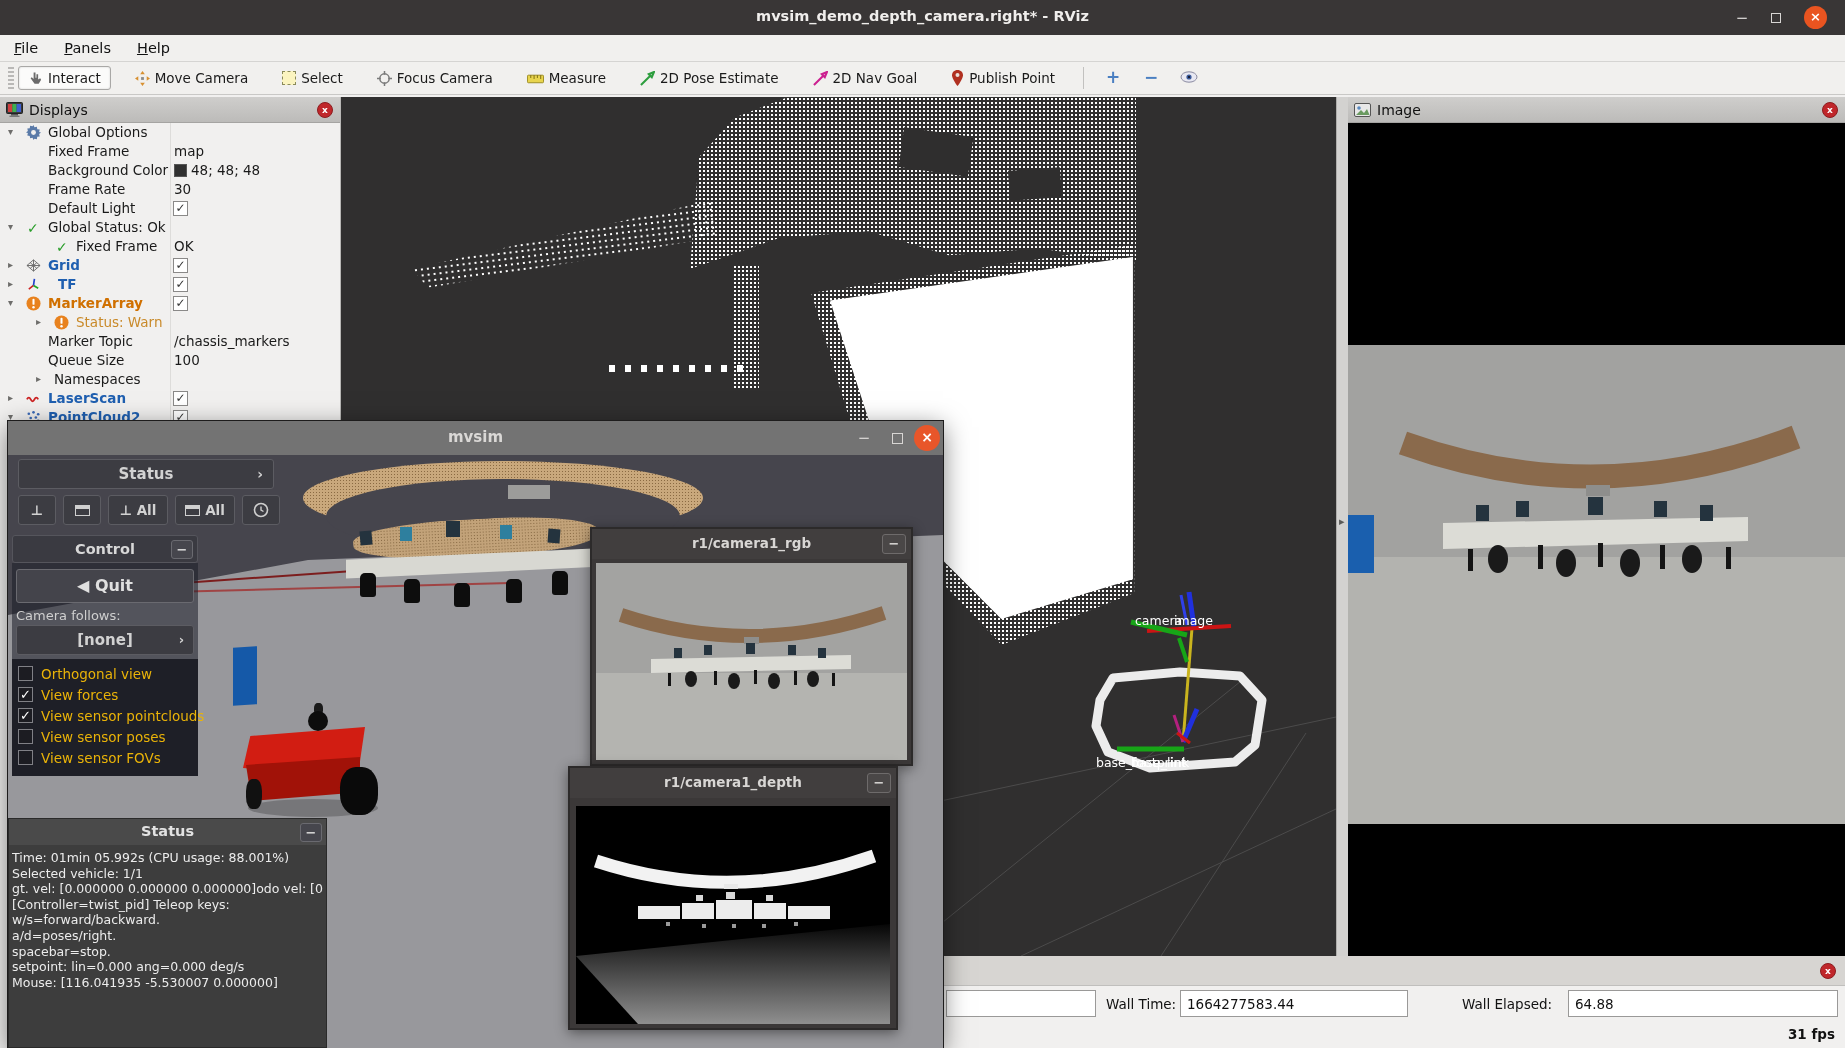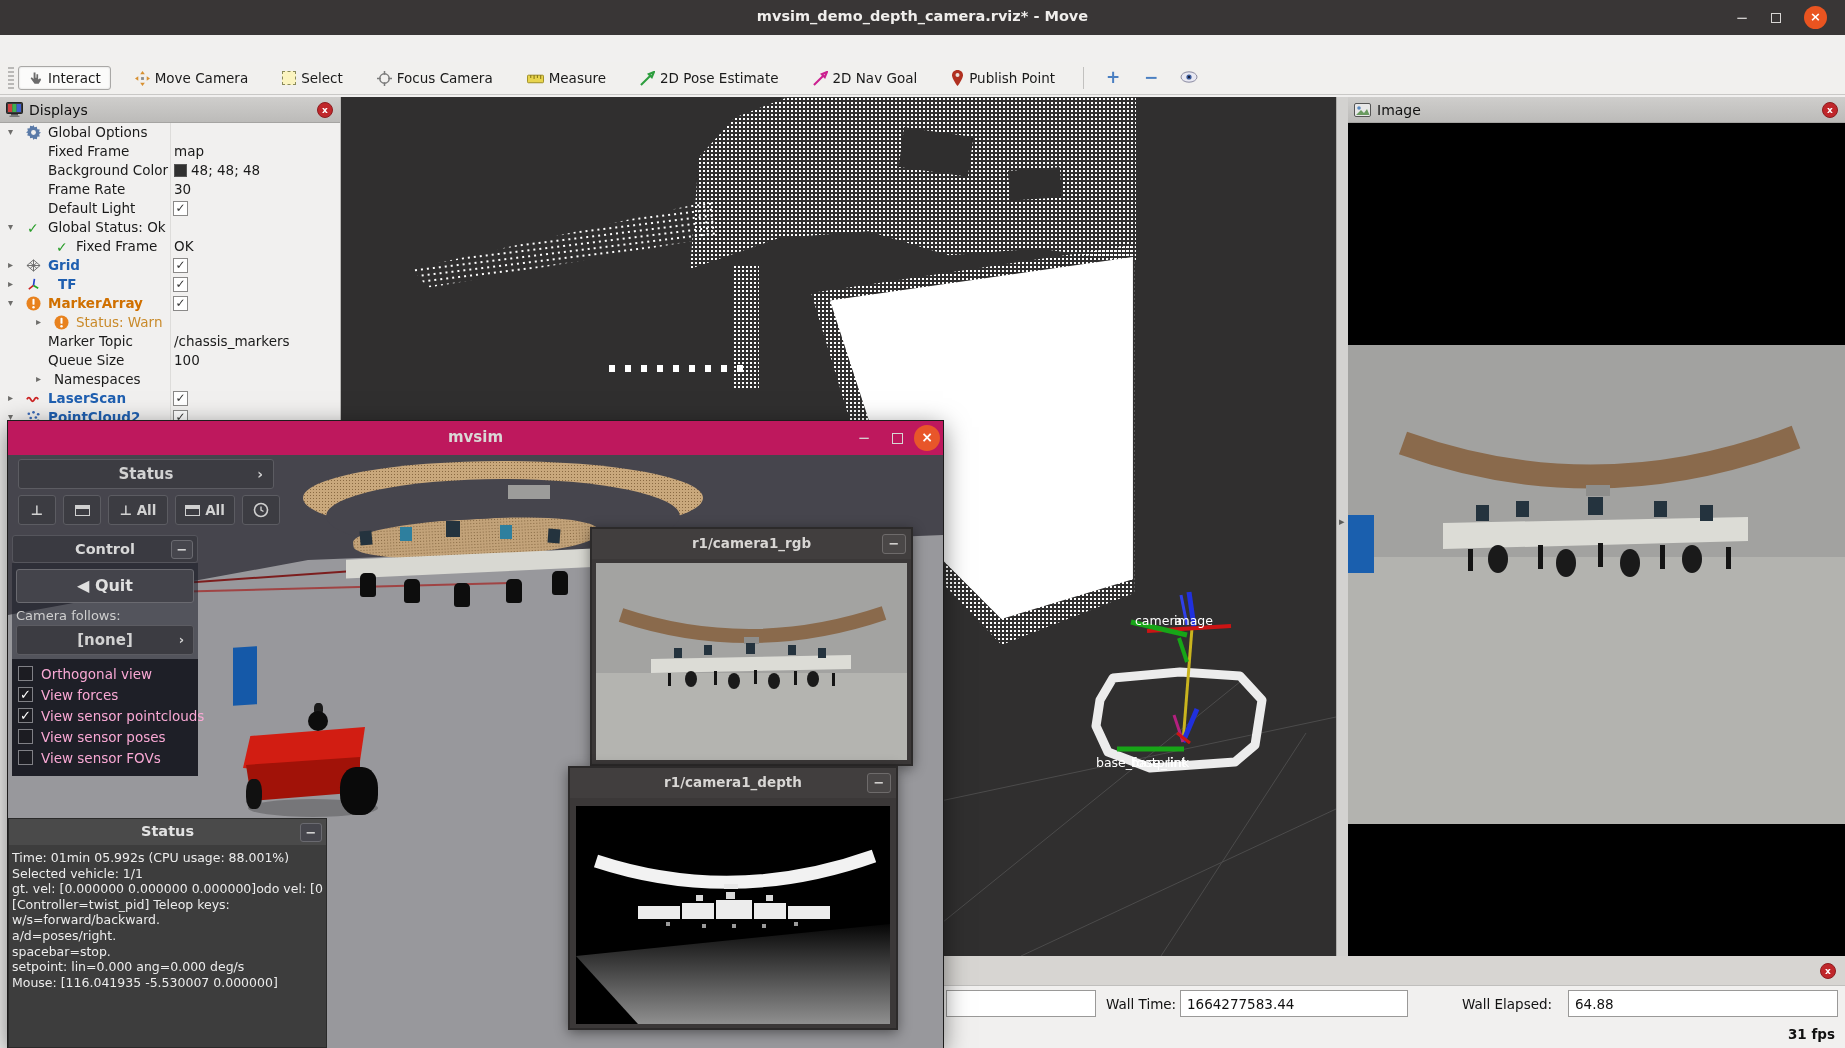--- a/index.html
+++ b/index.html
@@ -72,21 +72,21 @@
 
   
   .timepanel { position:absolute; left:943px; top:956px; width:902px; height:92px; background:#f1f0ef; }
   .tp-strip { position:absolute; left:0; top:0; width:100%; height:30px; background:#d7d5d2; border-bottom:1px solid #c0bfbd; }
   .tp-label { position:absolute; top:40px; font-size:13.5px; color:#111; white-space:nowrap; }
   .tp-input { position:absolute; top:34px; height:27px; border:1px solid #9a9998; background:#fff; font-family:"DejaVu Sans",sans-serif; font-size:13.5px; color:#111; padding:0 6px; }
   .fps { position:absolute; right:10px; bottom:6px; font-size:13.5px; font-weight:600; color:#111; }
 
   
   .mvsim { position:absolute; left:8px; top:421px; width:935px; height:627px; background:#46454d; box-shadow:0 0 0 1px #1d1c1c, 0 6px 24px rgba(0,0,0,.5); overflow:hidden; }
-  .mv-titlebar { position:absolute; left:0; top:0; width:100%; height:34px; background:#be185d;padding-left:47px; }
+  .mv-titlebar { position:absolute; left:0; top:0; width:100%; height:34px; background:#737373;padding-left:47px; }
   .mv-title { position:absolute; left:50%; top:7px; transform:translateX(-50%); color:#dad8d6; font-weight:bold; font-size:15px; }
   .mv-min { position:absolute; left:845px; top:6px; width:22px; height:22px; color:#d8d6d4; text-align:center; line-height:22px; font-size:15px; }
   .mv-max { position:absolute; left:878px; top:6px; width:22px; height:22px; }
   .mv-max i { display:block; width:11px; height:11px; border:1.5px solid #d8d6d4; margin:6px auto 0; }
   .mv-close { position:absolute; left:906px; top:4px; width:26px; height:26px; border-radius:50%; background:#e8562a; color:#fff; font-weight:bold; font-size:14px; text-align:center; line-height:25px; }
 
   .mv-scene { position:absolute; left:0; top:34px; width:935px; height:593px; background:#46454d; overflow:hidden; }
   .mv-floor { position:absolute; inset:0; background:#98989c; clip-path:polygon(0 160px,300px 105px,935px 80px,935px 593px,0 593px); }
   .tan { background-color:#c9a87c; background-image:radial-gradient(#8a6a42 0.8px, transparent 1px); background-size:3px 3px; }
   .mv-arc-outer { position:absolute; left:295px; top:6px; width:400px; height:74px; border-radius:50%; }
@@ -118,21 +118,21 @@
   .ctl-head { position:relative; height:28px; background:#3a3a41; border:1px solid #55555c; border-radius:3px; color:#d8d8d8; font-weight:bold; font-size:14.5px; text-align:center; line-height:26px; }
   .mv-minbtn { position:absolute; right:4px; top:4px; width:22px; height:19px; background:#46464d; border:1px solid #6a6a70; border-radius:3px; color:#d8d8d8; font-size:13px; line-height:17px; text-align:center; font-weight:bold; }
   .ctl-body { position:relative; background:rgba(28,30,40,.55); padding:4px 0 0 0; }
   .quitbtn { display:block; width:178px; height:34px; margin:2px auto; font-size:16px; text-align:center; line-height:32px; background:#44444b; border:1px solid #6a6a70; border-radius:3px; color:#e0e0e0; font-weight:bold; }
   .camfollows { font-size:13px; color:#cfcfcf; padding:3px 0 2px 4px; }
   .nonebtn { position:relative; display:block; width:178px; height:30px; margin:0 auto 4px; font-size:15px; text-align:center; line-height:28px; }
   .nonebtn .chev { position:absolute; right:9px; top:0; font-size:13px; }
   .opts { background:rgba(18,20,28,.82); padding:4px 0 6px 2px; }
   .opt { position:relative; height:19px; margin:2px 0; }
   .opt .ocb { position:absolute; left:4px; top:1px; width:15px; height:15px; background:#1c1c22; border:1px solid #808086; text-align:center; line-height:14px; font-size:13px; color:#fff; font-weight:bold; }
-  .opt .olabel { position:absolute; left:27px; top:1px; font-size:13.5px; color:#f9a8d4; white-space:nowrap; }
+  .opt .olabel { position:absolute; left:27px; top:1px; font-size:13.5px; color:#eab308; white-space:nowrap; }
 
   .mv-status { position:absolute; left:0; top:397px; width:319px; height:230px; background:rgba(56,56,56,.95); border:1px solid #2a2a2a; }
   .mv-status-head { position:relative; height:26px; background:rgba(92,92,92,.45); text-align:center; color:#e2e2e2; font-weight:bold; font-size:14.5px; line-height:25px; }
   .mv-status-lines { padding:5px 2px 0 3px; }
   .sline { font-size:12.5px; color:#ececec; line-height:15.6px; white-space:nowrap; overflow:hidden; }
 
   .subwin { position:absolute; background:#3b3838; border:2px solid #2c2a2a; box-shadow:0 3px 12px rgba(0,0,0,.45); }
   .sub-title { position:relative; height:30px; color:#d8d6d4; font-weight:bold; font-size:13.5px; text-align:center; line-height:29px; background:#413e3e; }
   .sub-min { position:absolute; right:5px; top:5px; width:24px; height:20px; background:#4a4747; border:1px solid #6e6b6b; border-radius:3px; color:#d8d6d4; text-align:center; line-height:18px; font-size:13px; font-weight:bold; }
   .sub-rgb { left:582px; top:106px; width:323px; height:239px; }
@@ -140,26 +140,31 @@
   .sub-body { position:absolute; overflow:hidden; }
   .sub-rgb .sub-body { left:4px; top:34px; width:311px; height:197px; background:#a3a3a1; }
   .sub-depth .sub-body { left:6px; top:38px; width:314px; height:218px; background:#000; }
 </style>
 </head>
 <body>
 
 <div id="root">
 
   <div class="titlebar">
-    <span class="wtitle">mvsim_demo_depth_camera.rviz* - Move</span>
+    <span class="wtitle">mvsim_demo_depth_camera.right* - RViz</span>
     <span class="wbtn minimize">−</span>
     <span class="wbtn maximize"><i></i></span>
     <span class="closecircle">×</span>
   </div>
 
+  <div class="menubar">
+    <span class="menuitem"><span class="mkey">F</span><span>ile</span></span>
+    <span class="menuitem"><span class="mkey">P</span><span>anels</span></span>
+    <span class="menuitem"><span class="mkey">H</span><span>elp</span></span>
+  </div>
 
   <div class="toolbar">
     <span class="tb-handle"></span>
     <span class="tbtn active">
       <svg width="15" height="15" viewBox="0 0 16 16">
           <path d="M6 1.5 v7 L4 6.6 2.8 7.8 7 13.5 h4.4 L14 9.3 13 7.8 10.8 9 V3.5 H9 v3.6 H8 V1.5z" fill="#6b6b6b"></path>
         </svg>
       <span>Interact</span>
     </span>
     <span class="tbtn">

